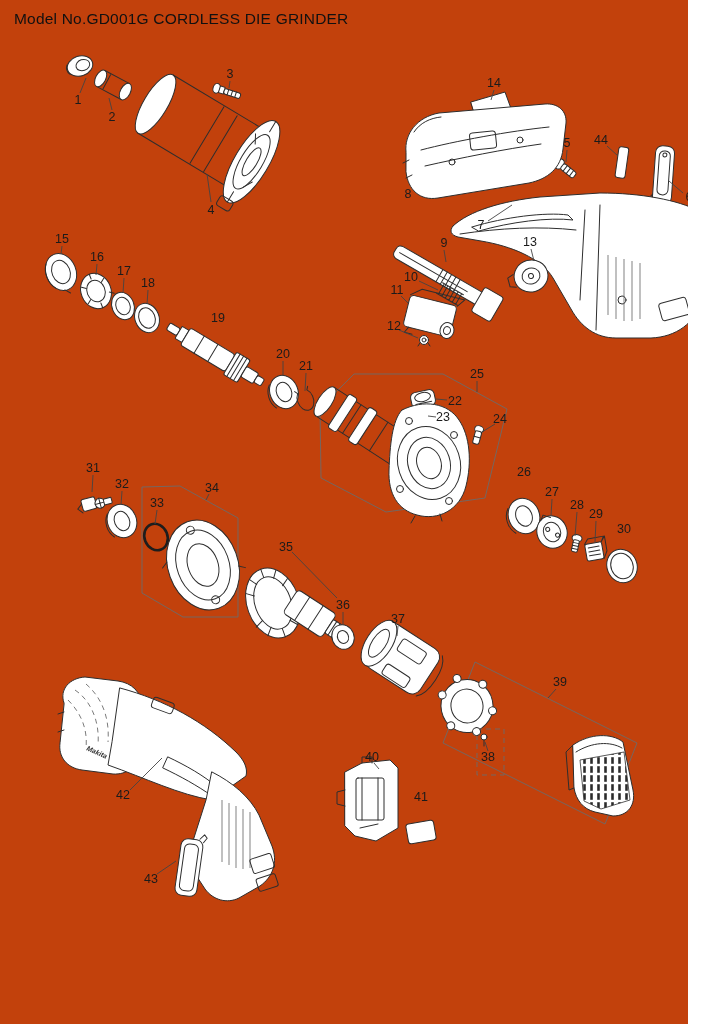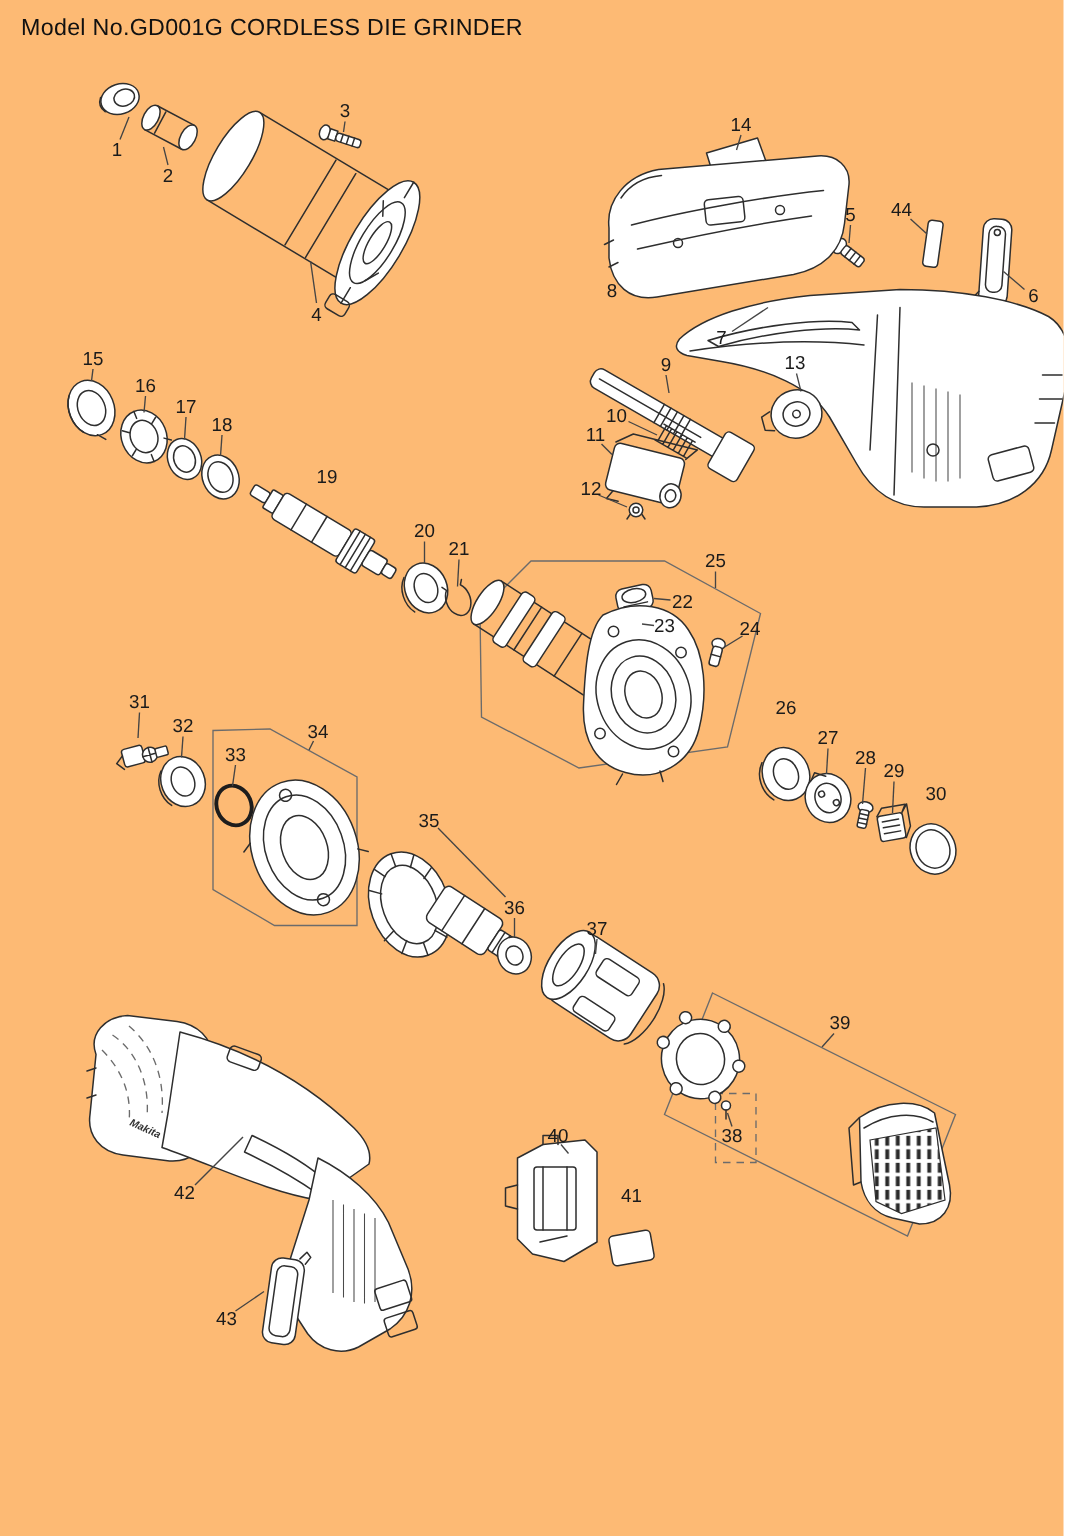--- a/index.html
+++ b/index.html
@@ -1,17 +1,17 @@
 <!DOCTYPE html>
 <html><head>
 <meta charset="utf-8">
 <style>
   html,body{margin:0;padding:0;background:#ffffff;}
-  .page{position:relative;width:688px;height:1024px;background:#fdba74;overflow:hidden;
-        font-family:"Liberation Sans",sans-serif;padding-left:21px;}
+  .page{position:relative;width:688px;height:1024px;background:#c2410c;overflow:hidden;
+        font-family:"Liberation Sans",sans-serif;}
   .title{position:absolute;left:14px;top:10px;font-size:15.5px;color:#111;letter-spacing:.2px;}
   svg{position:absolute;left:0;top:0;}
   .ln{fill:none;stroke:#2e2e2e;stroke-width:1;stroke-linecap:round;stroke-linejoin:round;}
   .fw{fill:#ffffff;stroke:#2e2e2e;stroke-width:1;stroke-linecap:round;stroke-linejoin:round;}
   .thin{fill:none;stroke:#4a4a4a;stroke-width:.7;}
   .bold{fill:none;stroke:#1d1d1d;stroke-width:2.6;}
   .bnd{fill:none;stroke:#6b6b6b;stroke-width:.9;}
   .dashB{stroke-dasharray:5 4;}
   .leader{stroke:#444;stroke-width:.9;}
   text.plabel{font-family:"Liberation Sans",sans-serif;font-size:12.5px;fill:#1b1b1b;

